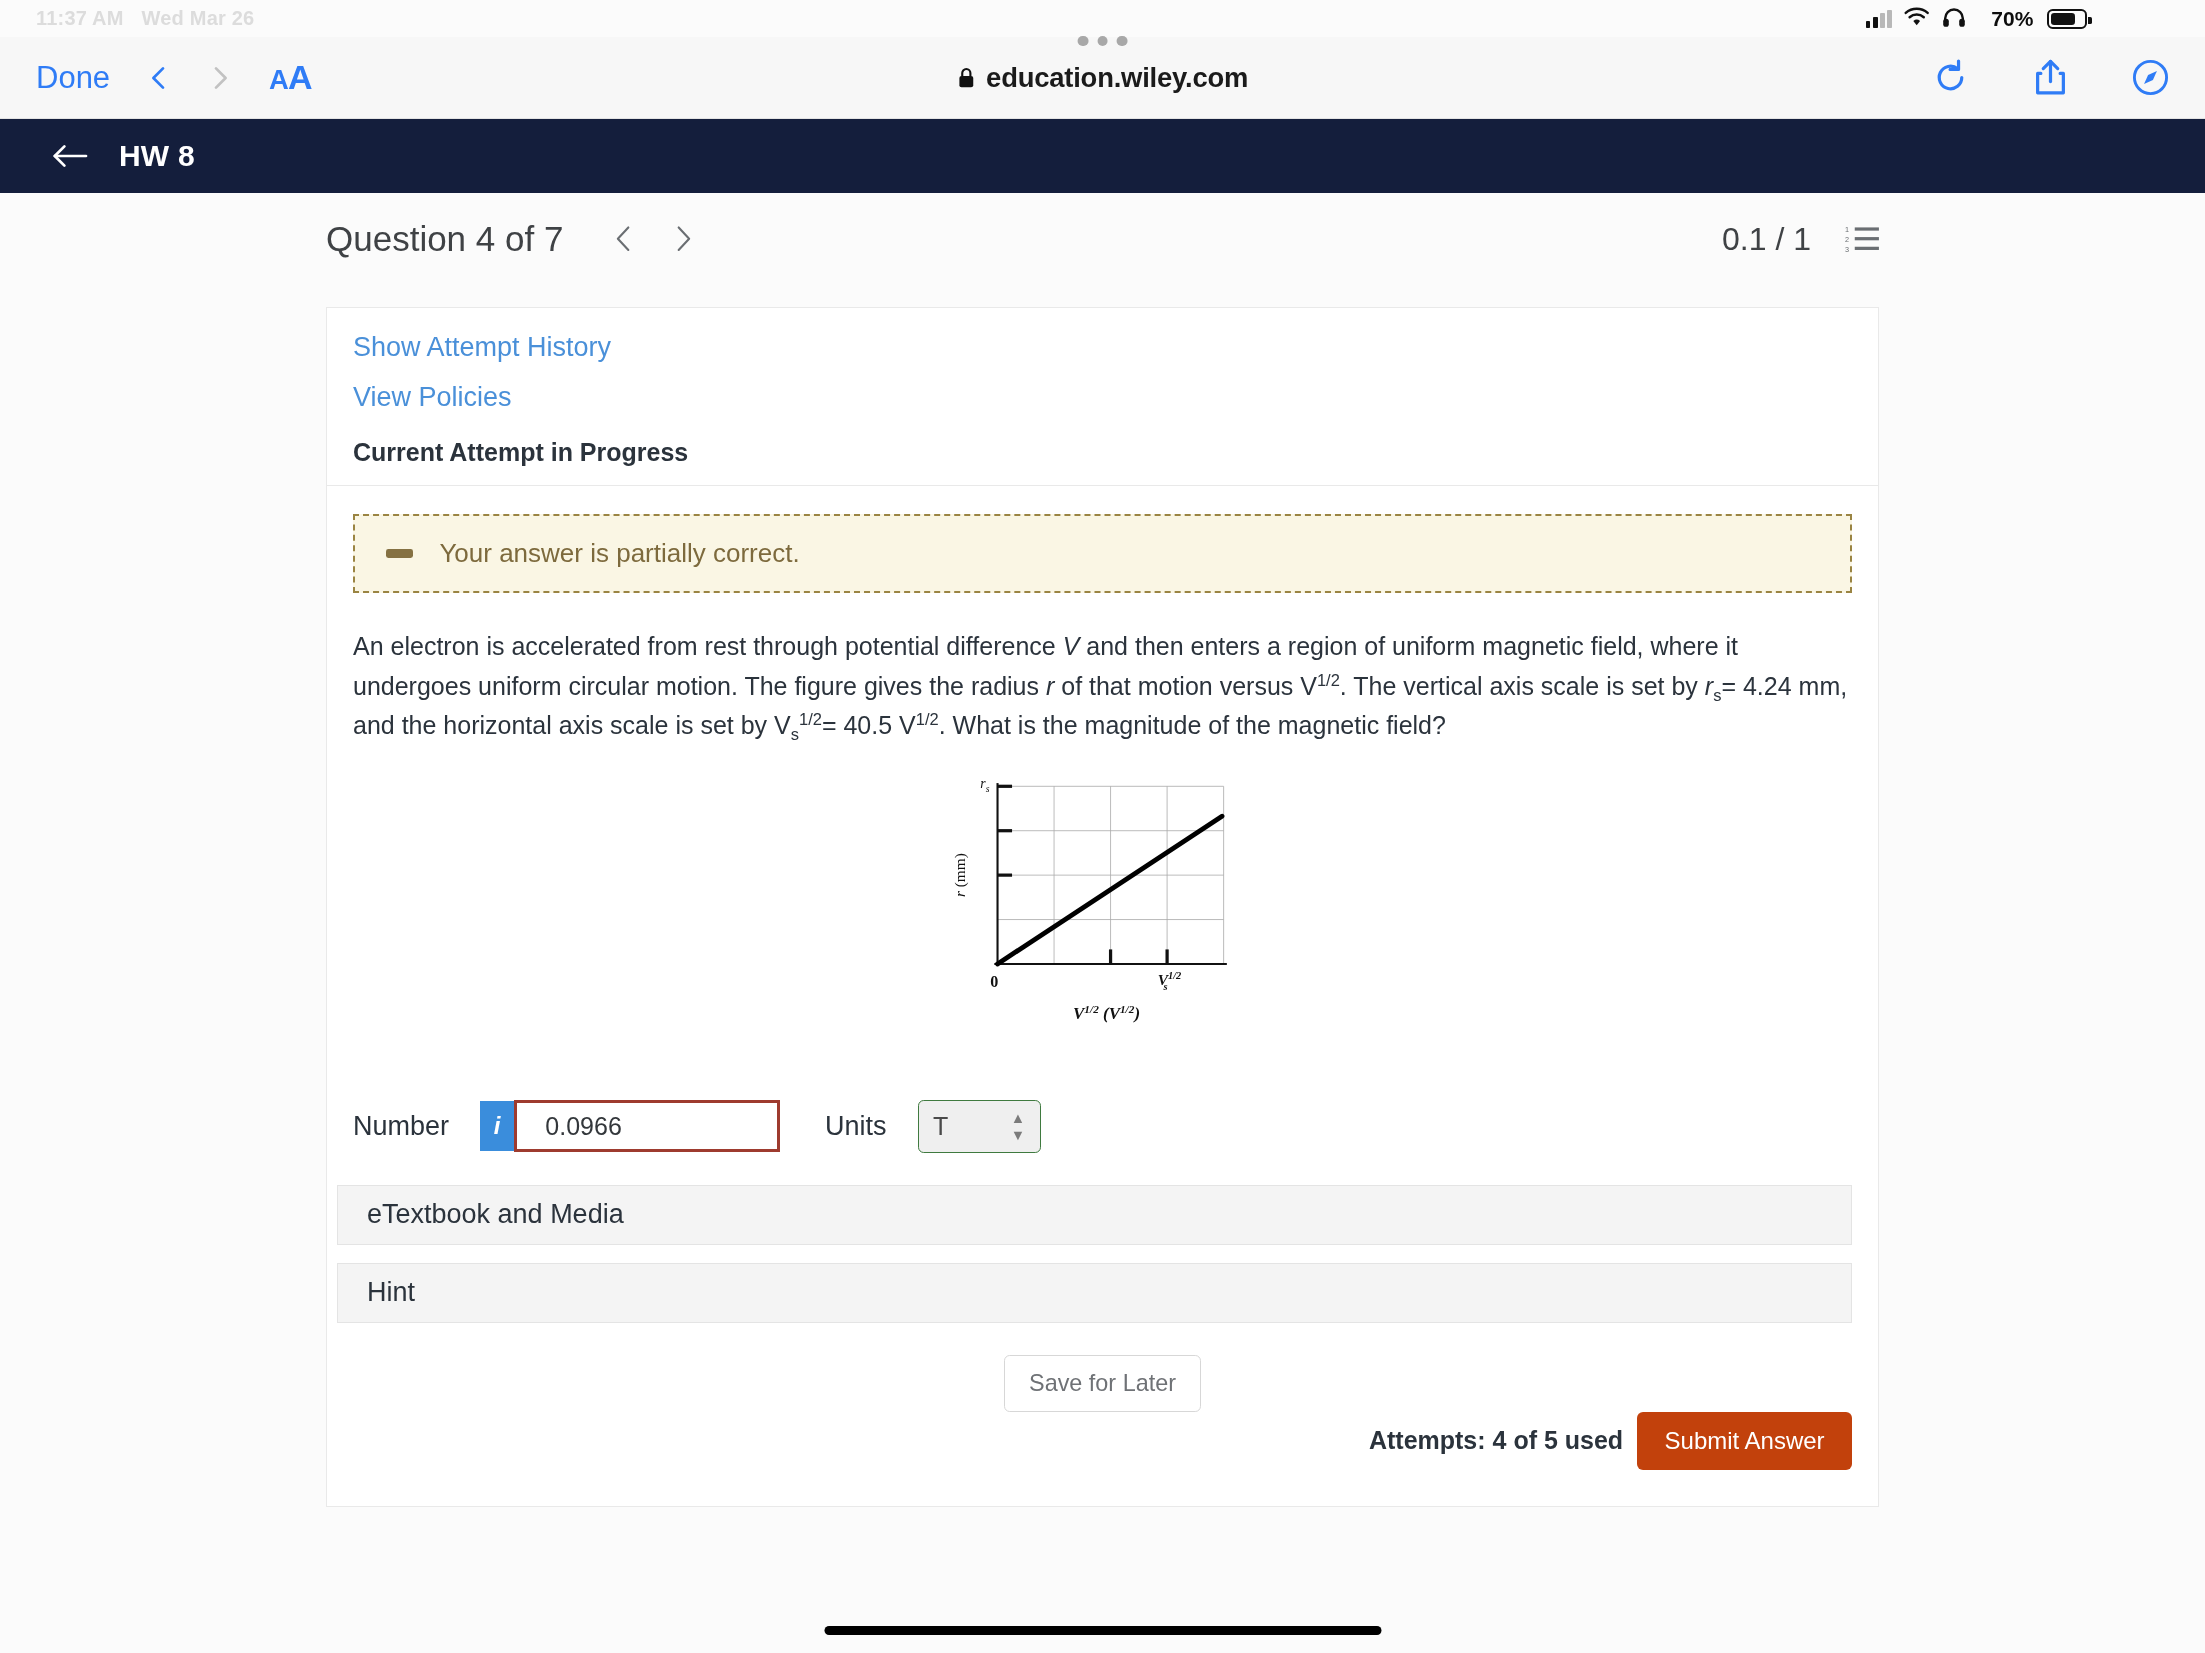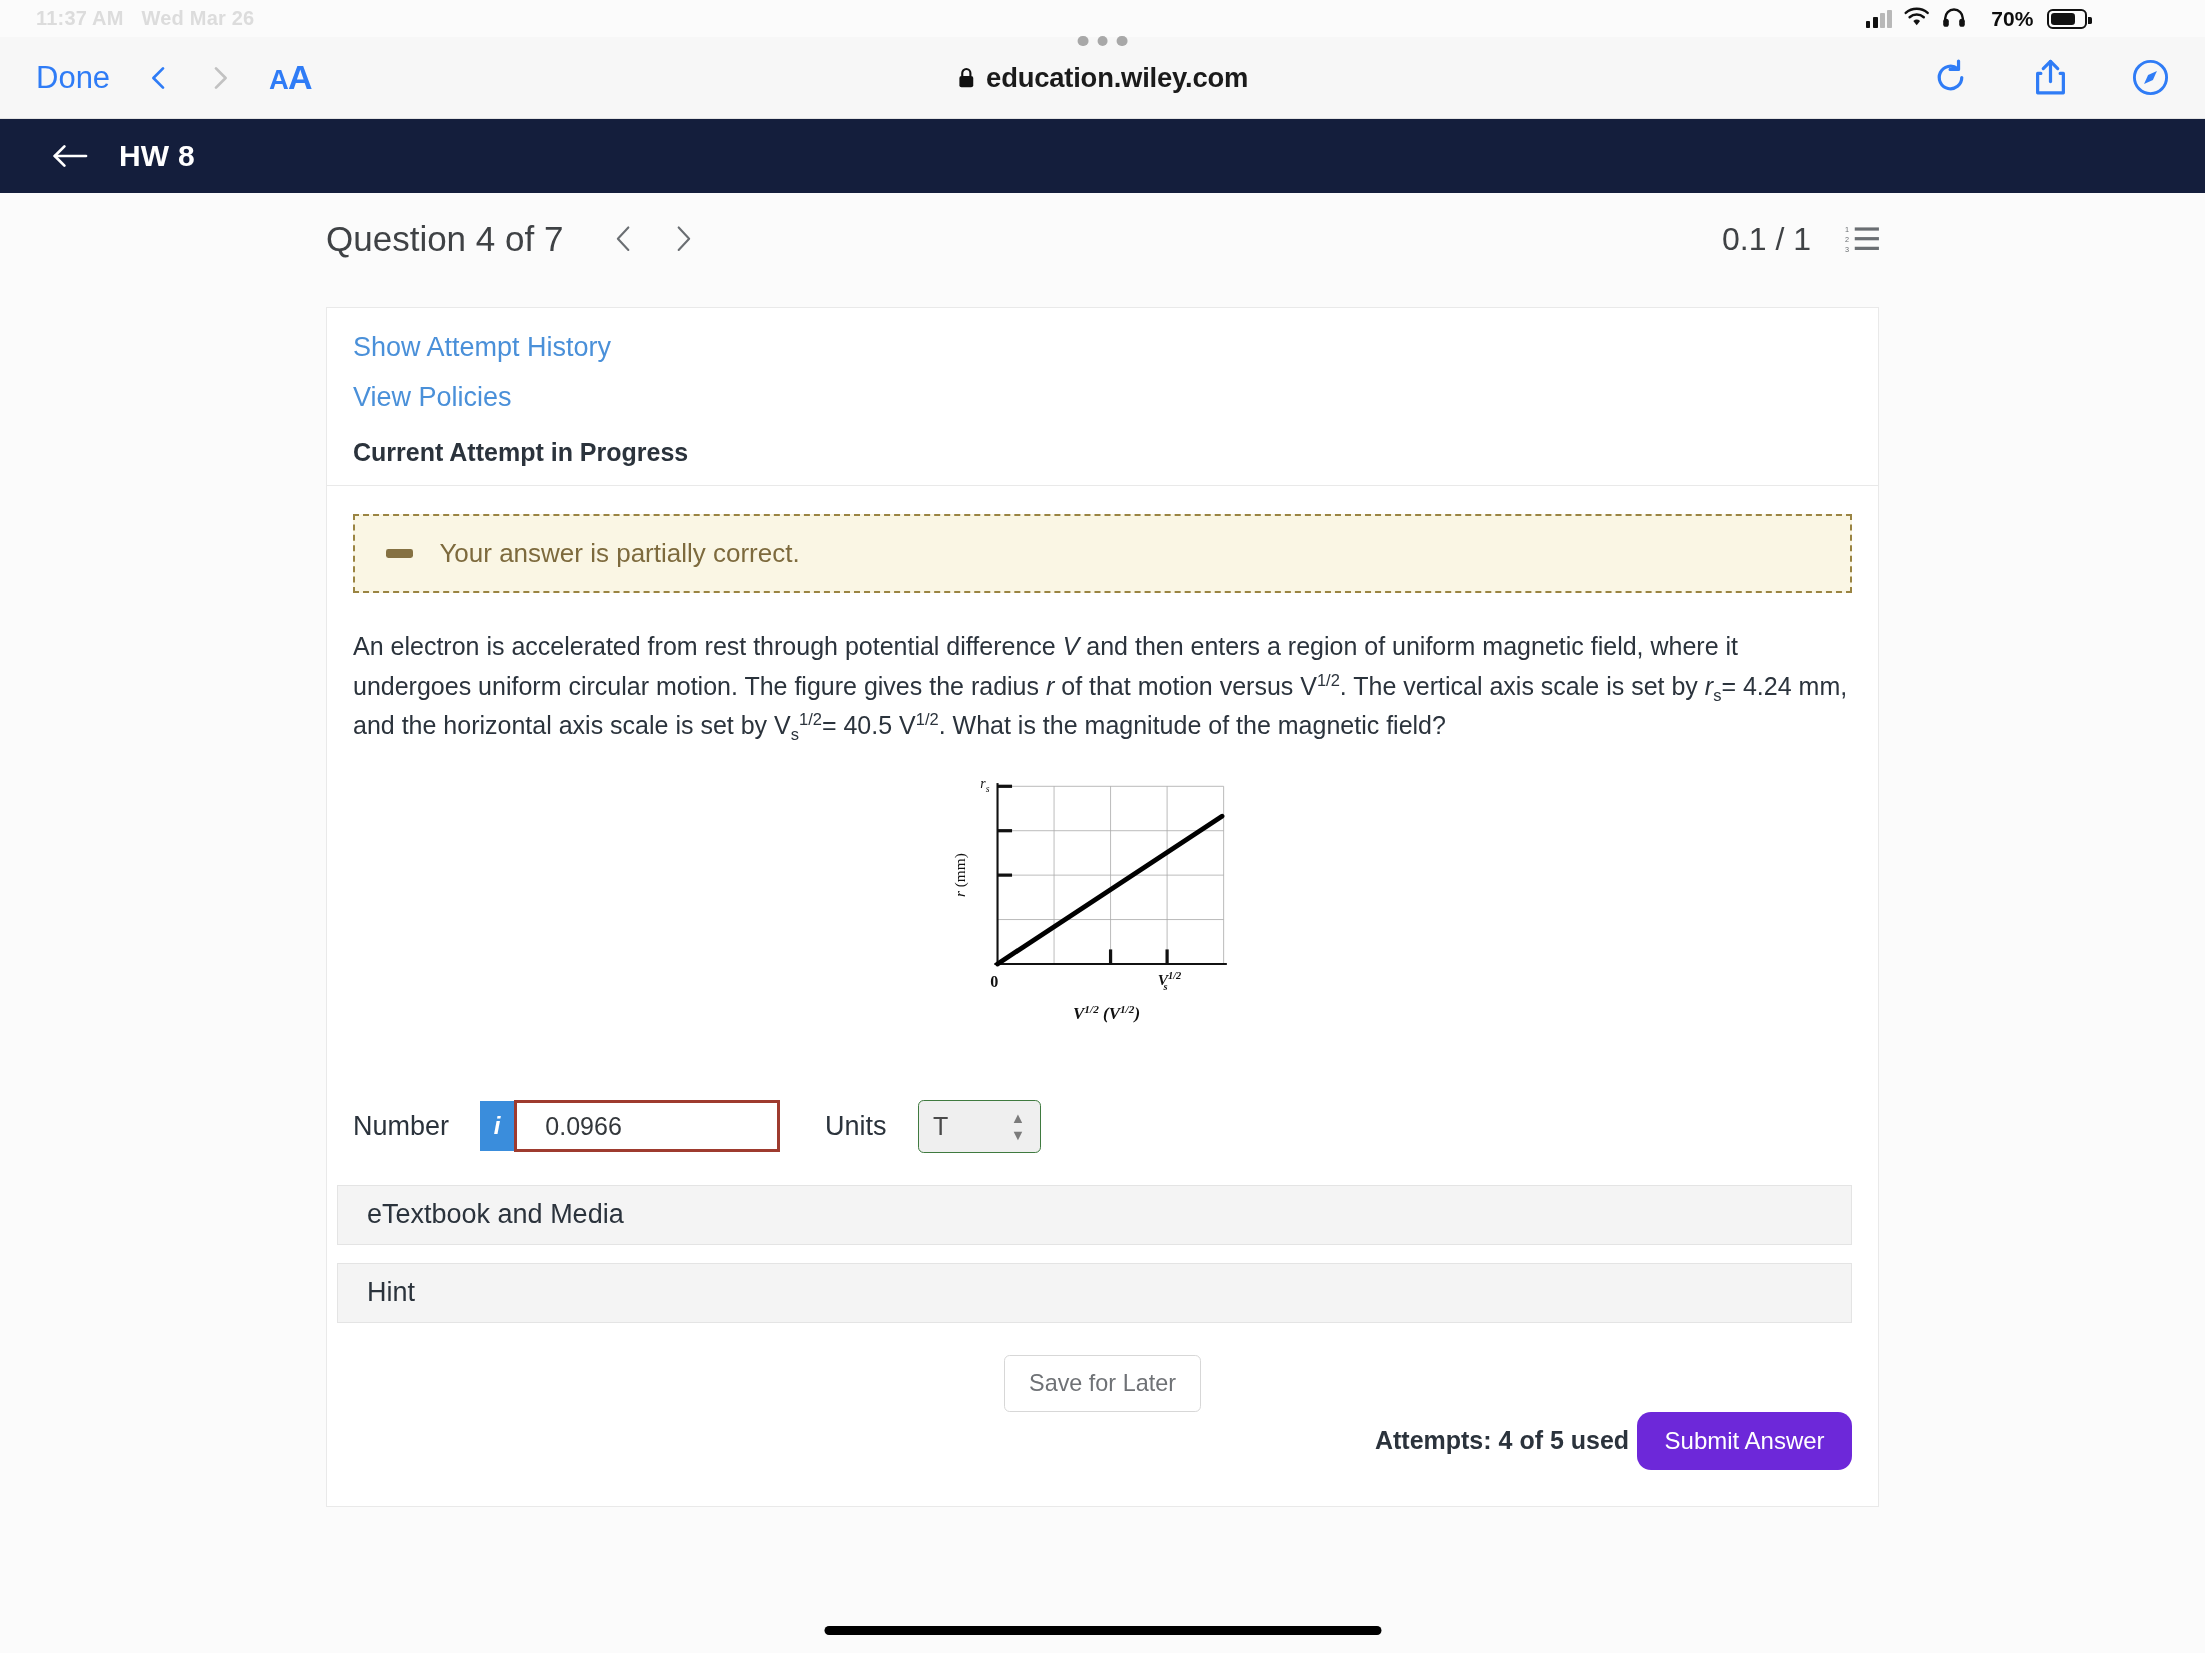--- a/index.html
+++ b/index.html
@@ -129,24 +129,24 @@
     display:flex; align-items:center; padding-left: 29px; font-size:27px; color:#2b333c; cursor:pointer;
   }
   .acc + .acc { margin-top: 18px; }
 
   
   .foot { display:flex; align-items:center; margin: 32px 26px 36px 26px; flex-direction: column;}
   .savebtn {
     border:0.8px solid #d7d7d7; background:#fff; border-radius:5.7px; height:57px;
     padding: 0 24px; display:flex;align-items:center; font-size:23.4px; color:#6f7276; cursor:pointer;
   }
-  .footright { margin-left:auto; display:flex; align-items:center; gap: 8px;}
+  .footright { margin-left:auto; display:flex; align-items:center; gap: 14px;}
   .attempts { font-size: 25px; font-weight: 700; color:#2b333c;}
   .submitbtn {
-    background:#6d28d9; color:#fff; border-radius:14px; height:58px; padding: 0 27.4px;
+    background:#c2410c; color:#fff; border-radius:6px; height:58px; padding: 0 27.4px;
     display:flex; align-items:center; font-size:24px; cursor:pointer;
   }
 
   
   .home {
     position:absolute; bottom: 18px; left:50%; transform:translateX(-50%);
     width: 557px; height: 9px; background:#000; border-radius:4.8px;
   }
 </style>
 </head>

